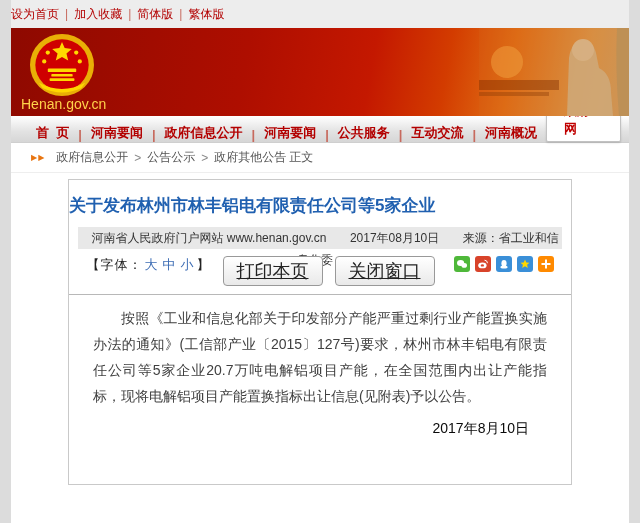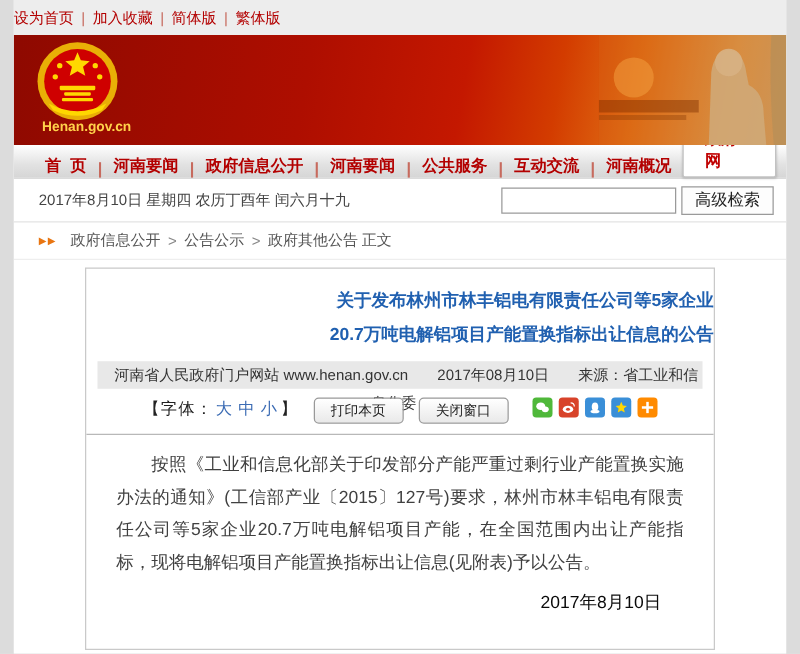--- a/index.html
+++ b/index.html
@@ -13,22 +13,22 @@
   .topbar span { margin-right:6px; }
   .topbar .lnk { cursor:pointer; }
   .topbar .sep { color:#c76a5e; }
 
   
   .banner { position:relative; height:88px;
     background:linear-gradient(100deg,#8e0900 0%,#ae0e00 38%,#c41800 58%,#d33c00 70%,#df6c14 80%,#d99a4e 92%,#c9a46c 100%);
     overflow:hidden; }
   .banner .buddha { position:absolute; right:0; top:0; height:88px; width:150px; opacity:.95; }
   .emblem { position:absolute; left:14px; top:5px; width:74px; height:64px; }
-  .domain { position:absolute; left:10px; top:68px; width:84px; text-align:right;
-    color:#ffd24a; font-size:11px; font-weight:bold; }
+  .domain { position:absolute; left:10px; top:68px; width:84px; text-align:left;
+    color:#ffd24a; font-size:14px; font-weight:normal; }
   .banner-titles { position:absolute; left:104px; top:12px; color:#fff; }
   .banner-cn { font-size:30px; font-weight:bold; letter-spacing:9px; text-shadow:2px 2px 2px rgba(90,0,0,.6); }
   .banner-en { margin-top:6px; font-family:"Liberation Serif","DejaVu Serif",serif;
     font-weight:bold; font-size:14.5px; text-shadow:1px 1px 1px rgba(90,0,0,.6); }
 
   
   .nav { height:27px; display:flex; align-items:flex-end; padding-left:16px;
     background:linear-gradient(#ffffff,#e2e2e2 60%,#d6d6d6); border-bottom:1px solid #cfcfcf;
     font-size:13px; font-weight:bold; color:#b30000; }
   .nav .item { margin:0 9px; cursor:pointer; white-space:pre; }
@@ -48,29 +48,29 @@
   
   .crumb { height:30px; display:flex; align-items:center; padding-left:20px;
     border-bottom:1px solid #eee; font-size:12px; color:#555; }
   .crumb .arrows { color:#e87511; font-size:8px; margin-right:8px; letter-spacing:1px; }
   .crumb .piece { margin:0 3px; cursor:pointer; }
   .crumb .csep { margin:0 3px; color:#888; }
 
   
   .article { width:504px; height:306px; margin:6px auto 0; border:1px solid #c9c9c9;
     padding-top:12px; overflow:hidden; background:#fff; }
-  .title { text-align:right; color:#2060b0; font-weight:bold; font-size:14px; line-height:27px; }
+  .title { text-align:left; color:#2060b0; font-weight:bold; font-size:17px; line-height:27px; }
   .meta { margin:8px 9px 0; background:#e8e8e8; height:22px; line-height:22px;
     text-align:center; font-size:12px; color:#333; }
   .meta span { margin:0 10px; }
   .toolbar { margin-top:7px; display:flex; justify-content:center; align-items:flex-start; font-size:13px; color:#222; }
   .fontctl { letter-spacing:1px; }
   .fontctl .fsz { color:#3c6cb4; margin:0 2px; cursor:pointer; }
-  .tbtn { margin-left:12px; padding:2px 13px; font-size:11px; color:#222;
-    background:linear-gradient(#ffffff,#e9e9e9); border:1px solid #999; border-radius:4px; cursor:pointer; }
+  .tbtn { margin-left:12px; padding:2px 13px; font-size:18px; color:#222;
+    background:linear-gradient(#ffffff,#e9e9e9); border:1px solid #999; border-radius:4px; cursor:pointer;text-decoration:underline; }
   .icons { display:flex; margin-left:14px; }
   .icons .ic { width:16px; height:16px; border-radius:3px; margin-left:5px; display:flex;
     align-items:center; justify-content:center; cursor:pointer; }
   .divider { margin-top:8px; border-top:1px solid #b8b8b8; }
   .bodytext { margin:10px 24px 0; font-size:14px; line-height:26px; color:#404040;
     text-indent:2em; text-align:justify; }
   .attach { margin:7px 24px 0; font-size:14px; line-height:26px; color:#0a0a0a; }
   .signdate { margin:11px 42px 0; text-align:right; font-size:14px; color:#0a0a0a; }
 </style>
 </head>
@@ -124,41 +124,33 @@
     <span class="item">河南要闻</span>
     <span class="sep">|</span>
     <span class="item">公共服务</span>
     <span class="sep">|</span>
     <span class="item">互动交流</span>
     <span class="sep">|</span>
     <span class="item">河南概况</span>
     <span class="gov-btn">中国政府网</span>
   </div>
 
-  <div class="daterow">
-    <span>2017年8月10日 星期四 农历丁酉年 闰六月十九</span>
-    <span class="search-wrap">
-      <input class="search-input" type="text" value="" style="">
-      <button class="adv-btn">高级检索</button>
-    </span>
-  </div>
 
   <div class="crumb">
     <span class="arrows">▶▶</span>
     <span class="piece">政府信息公开</span>
     <span class="csep">&gt;</span>
     <span class="piece">公告公示</span>
     <span class="csep">&gt;</span>
     <span class="piece">政府其他公告</span>
     <span>正文</span>
   </div>
 
   <div class="article">
     <div class="title">关于发布林州市林丰铝电有限责任公司等5家企业</div>
-    <div class="title">20.7万吨电解铝项目产能置换指标出让信息的公告</div>
 
     <div class="meta">
       <span>河南省人民政府门户网站 www.henan.gov.cn</span>
       <span>2017年08月10日</span>
       <span>来源：省工业和信息化委</span>
     </div>
 
     <div class="toolbar">
       <span class="fontctl">
         <span>【字体：</span><span class="fsz">大</span><span class="fsz">中</span><span class="fsz">小</span><span>】</span>

